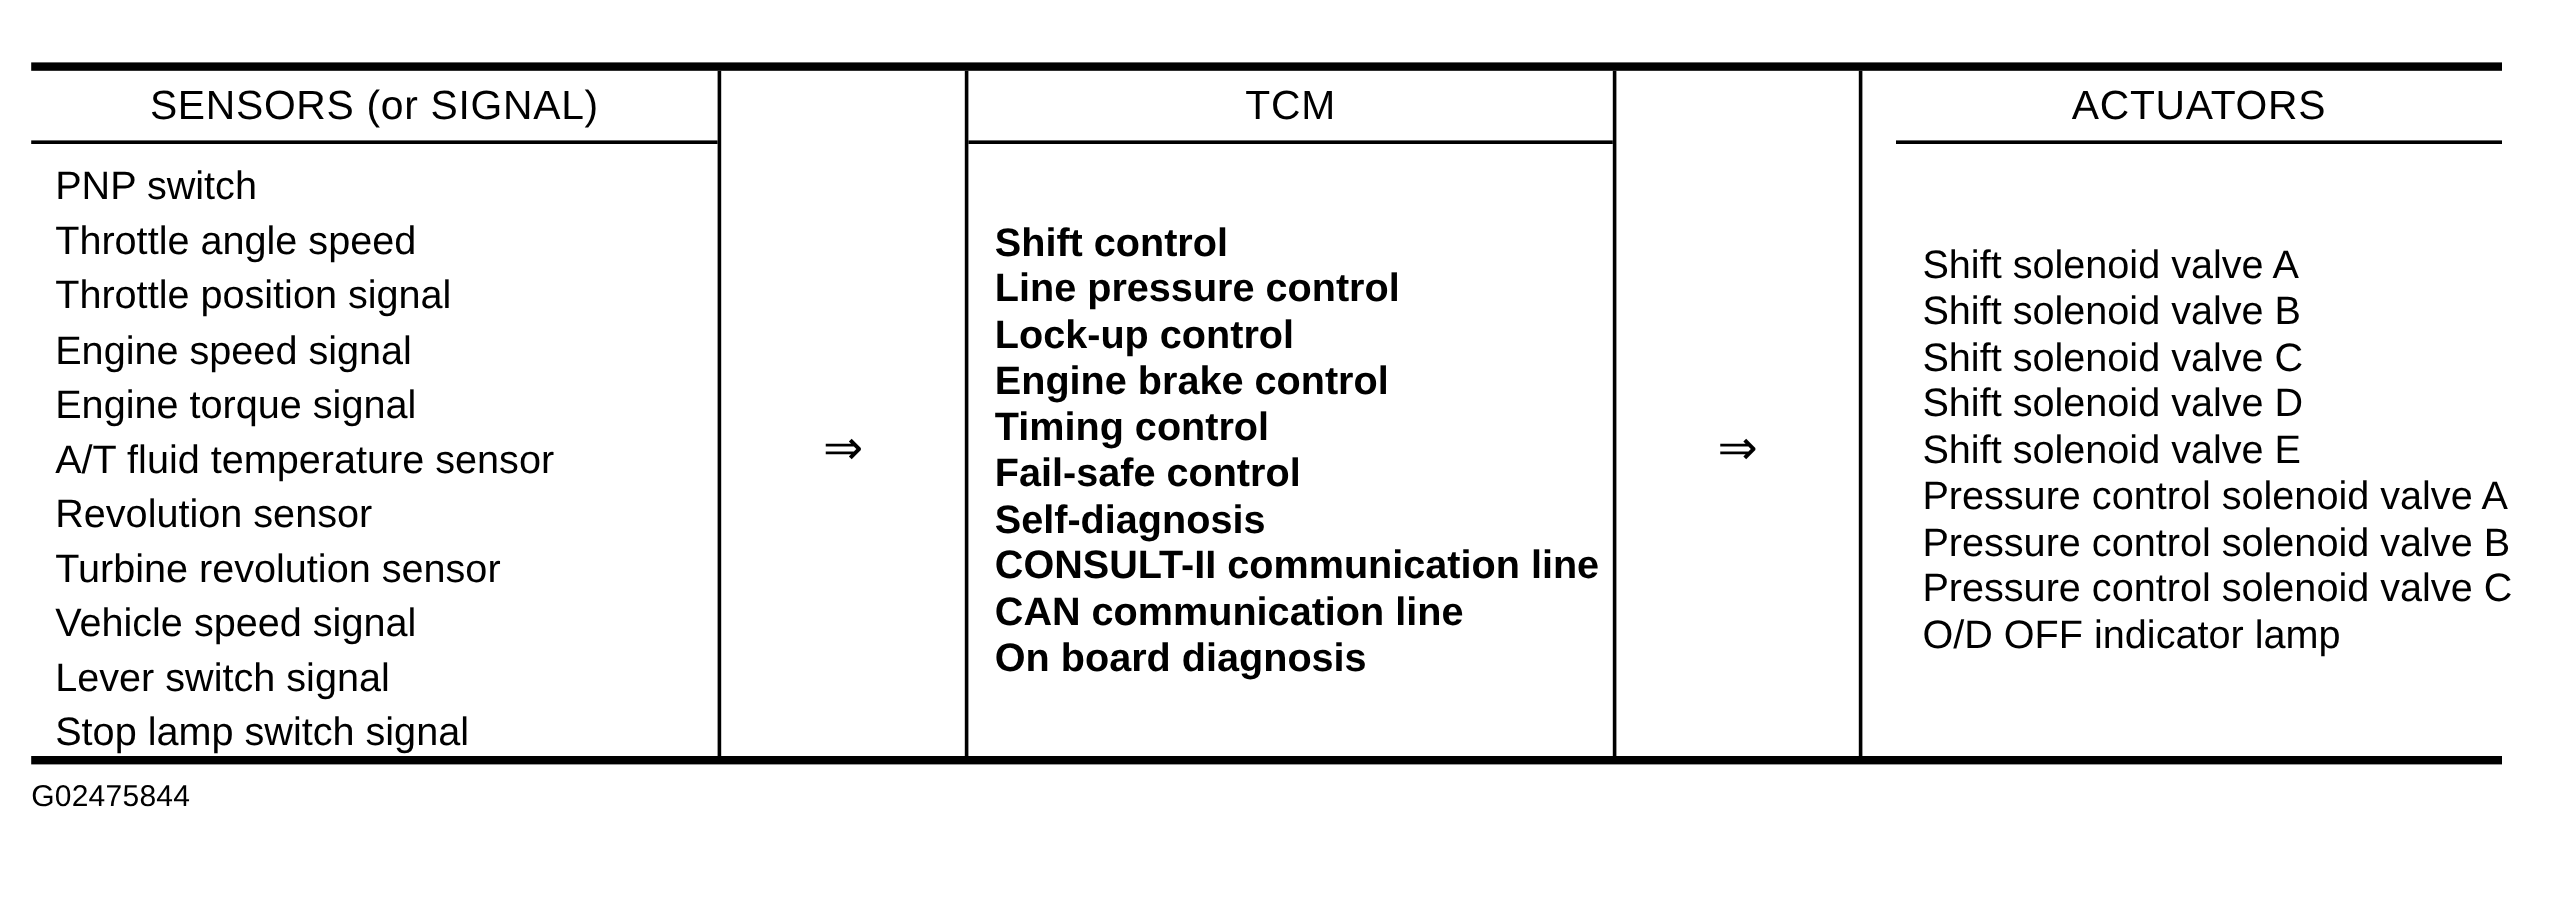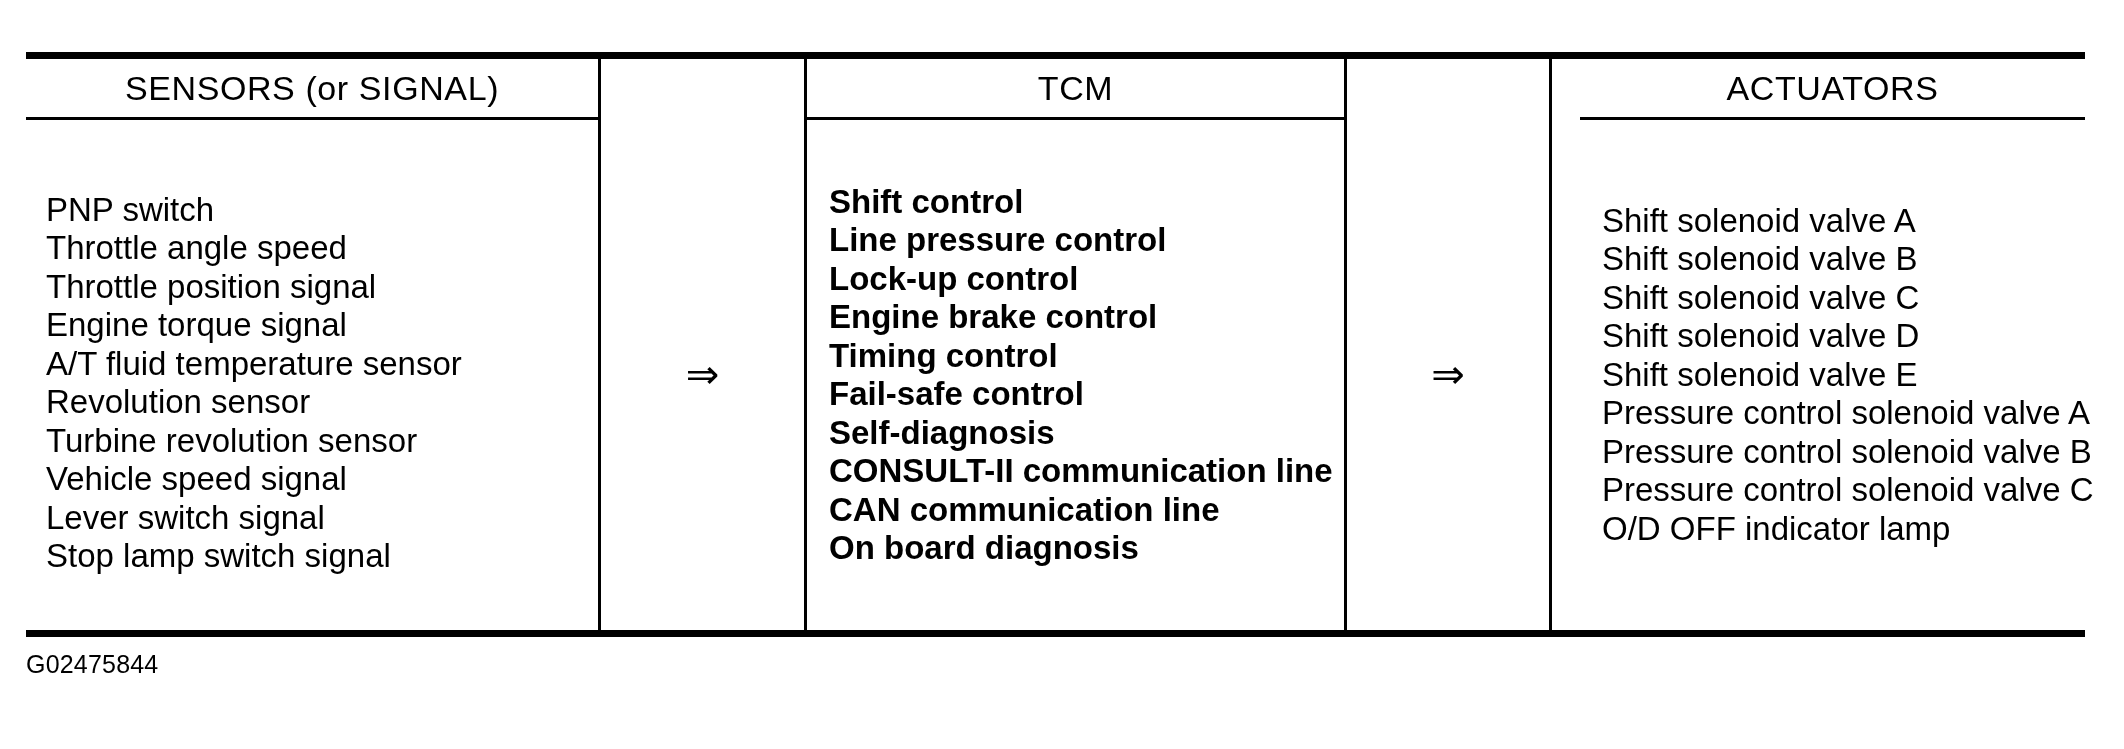--- a/index.html
+++ b/index.html
@@ -81,21 +81,21 @@
   
   .col-body {
     flex: 1 1 auto;
     display: flex;
     flex-direction: column;
     justify-content: center;
     padding-left: 22px;
     padding-right: 10px;
     box-sizing: border-box;
   }
-  .col-sensors .col-body   { padding-left: 20px; }
+  .col-sensors .col-body   { padding-left: 20px; justify-content: space-between; }
   .col-tcm .col-body       { padding-left: 22px; font-weight: bold; }
   .col-actuators .col-body { padding-left: 22px; }
 
   .item {
     font-size: 33px;
     line-height: 38.5px;
     white-space: nowrap;
   }
 
   
@@ -132,20 +132,21 @@
   <div class="rule rule-top"></div>
 
   <div class="table">
 
     <div class="col col-sensors">
       <div class="col-head ruled">SENSORS (or SIGNAL)</div>
       <div class="col-body">
         <div class="item">PNP switch</div>
         <div class="item">Throttle angle speed</div>
         <div class="item">Throttle position signal</div>
+        <div class="item">Engine speed signal</div>
         <div class="item">Engine torque signal</div>
         <div class="item">A/T fluid temperature sensor</div>
         <div class="item">Revolution sensor</div>
         <div class="item">Turbine revolution sensor</div>
         <div class="item">Vehicle speed signal</div>
         <div class="item">Lever switch signal</div>
         <div class="item">Stop lamp switch signal</div>
       </div>
     </div>
 

